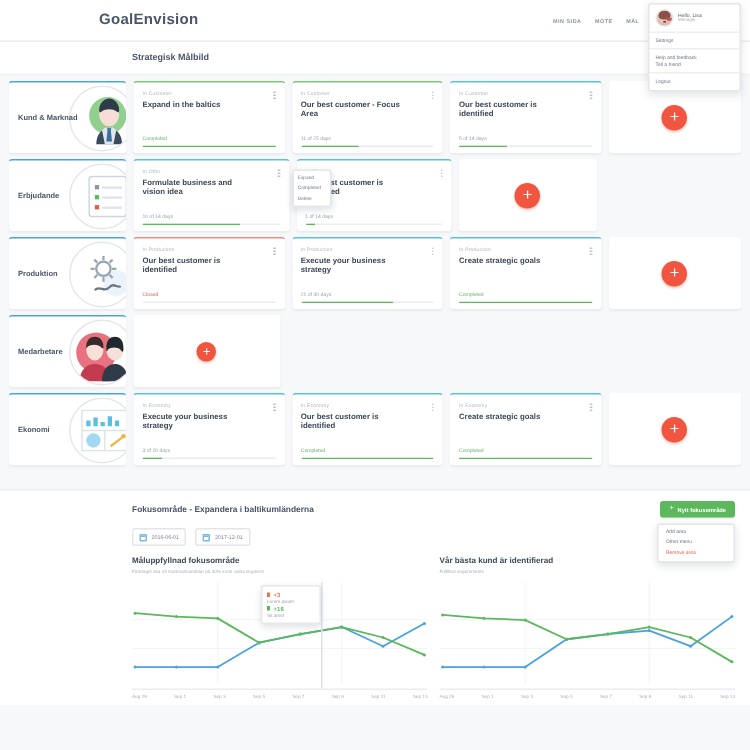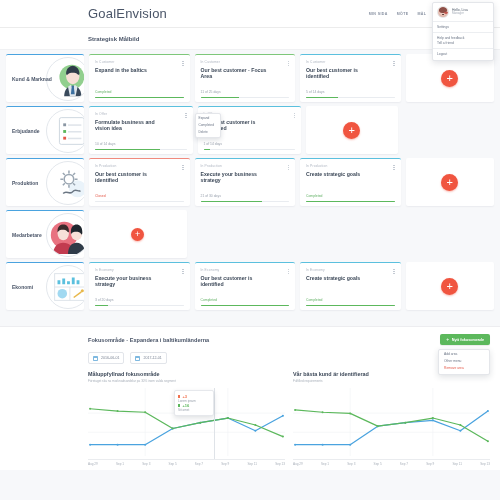--- a/index.html
+++ b/index.html
@@ -12,21 +12,21 @@
   }
   #root { position: relative; width: 500px; height: 500px; background: #f7f8fa; }
 
   
   .topbar {
     position: relative; height: 28px; background: #ffffff;
     border-bottom: 1px solid #ececec;
     display: flex; align-items: center;
   }
   .brand {
-    margin-left: 88px; font-size: 13px; font-weight: 400;
+    margin-left: 66px; font-size: 10px; font-weight: 700;
     letter-spacing: .2px; color: #4a5568;
   }
   .nav { margin-left: auto; display: flex; align-items: center; gap: 9px; padding-right: 8px; }
   .nav a {
     font-size: 3.6px; letter-spacing: .35px; color: #8a93a3;
     text-decoration: none; font-weight: 700; text-transform: uppercase;
   }
   .avatar-wrap { margin-left: 6px; width: 16px; height: 16px; position: relative; }
   .avatar {
     width: 16px; height: 16px; border-radius: 50%;

